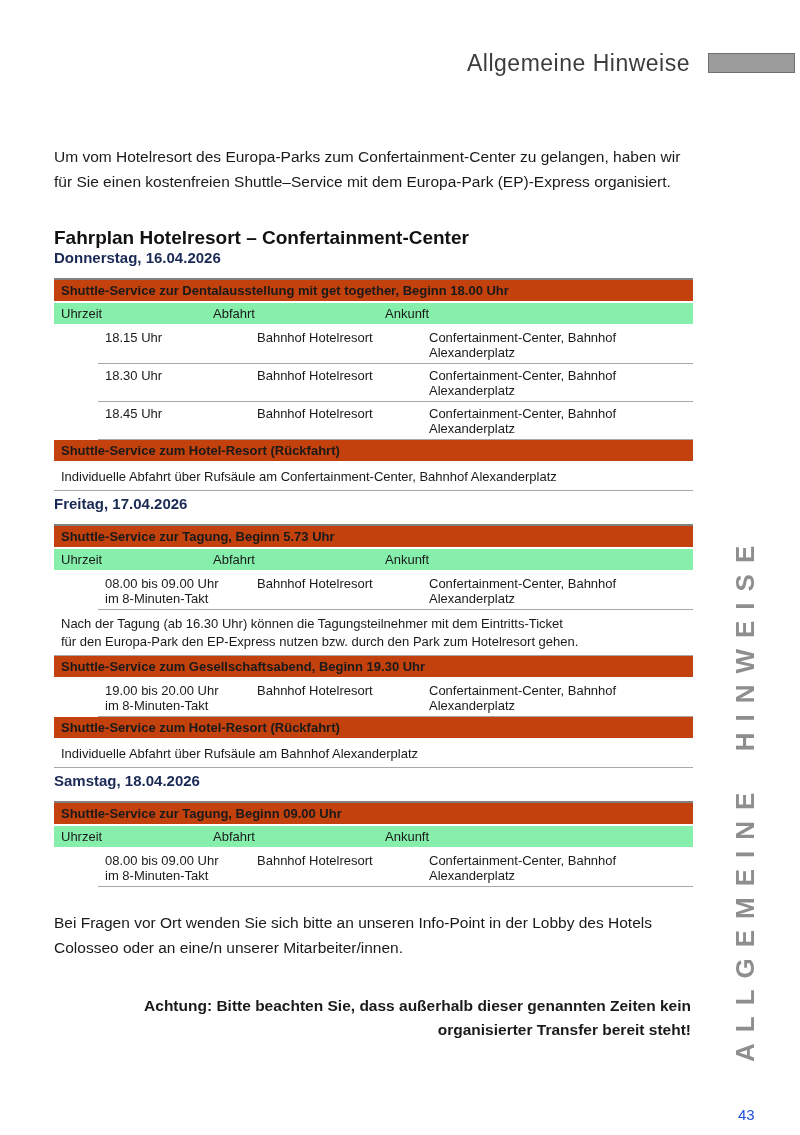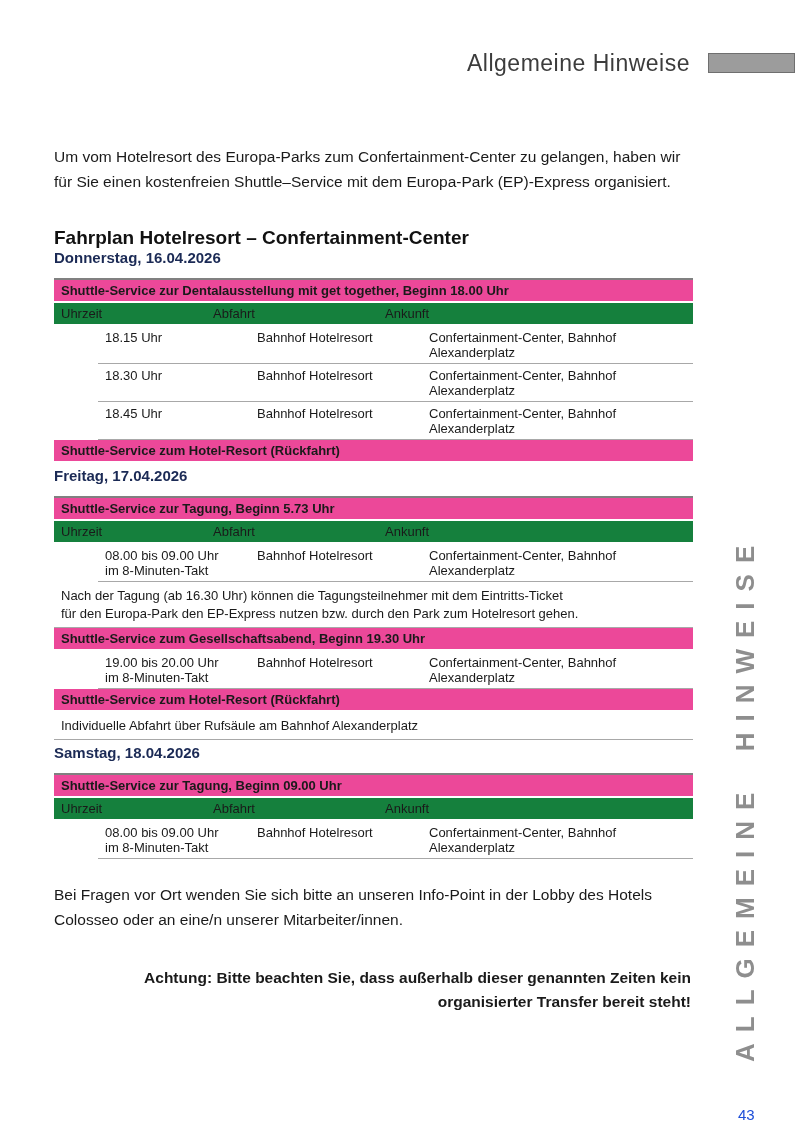--- a/index.html
+++ b/index.html
@@ -65,28 +65,28 @@
   }
 
   
   .tbl {
     width: 639px;
     border-top: 2px solid #808080;
     font-size: 13px;
     margin-bottom: 4px;
   }
   .bar-section {
-    background: #ec4899;
+    background: #c2410c;
     font-weight: 700;
     padding: 4px 7px 3px 7px;
     border-bottom: 2px solid #ffffff;
     line-height: 14px;
   }
   .bar-cols {
-    background: #15803d;
+    background: #86efac;
     display: grid;
     grid-template-columns: 152px 172px 1fr;
     padding: 4px 7px 3px 7px;
     border-bottom: 2px solid #ffffff;
     line-height: 14px;
   }
   .row {
     display: grid;
     grid-template-columns: 152px 172px 1fr;
     padding: 4px 7px 3px 7px;
@@ -173,20 +173,21 @@
         <span class="cell">18.30 Uhr</span>
         <span class="cell">Bahnhof Hotelresort</span>
         <span class="cell">Confertainment-Center, Bahnhof Alexanderplatz</span>
       </div>
       <div class="row">
         <span class="cell">18.45 Uhr</span>
         <span class="cell">Bahnhof Hotelresort</span>
         <span class="cell">Confertainment-Center, Bahnhof Alexanderplatz</span>
       </div>
       <div class="bar-section">Shuttle-Service zum Hotel-Resort (Rückfahrt)</div>
+      <div class="note">Individuelle Abfahrt über Rufsäule am Confertainment-Center, Bahnhof Alexanderplatz</div>
     </div>
 
     <h3 class="day-heading">Freitag, 17.04.2026</h3>
     <div class="tbl">
       <div class="bar-section">Shuttle-Service zur Tagung, Beginn 5.73 Uhr</div>
       <div class="bar-cols">
         <span>Uhrzeit</span>
         <span>Abfahrt</span>
         <span>Ankunft</span>
       </div>

